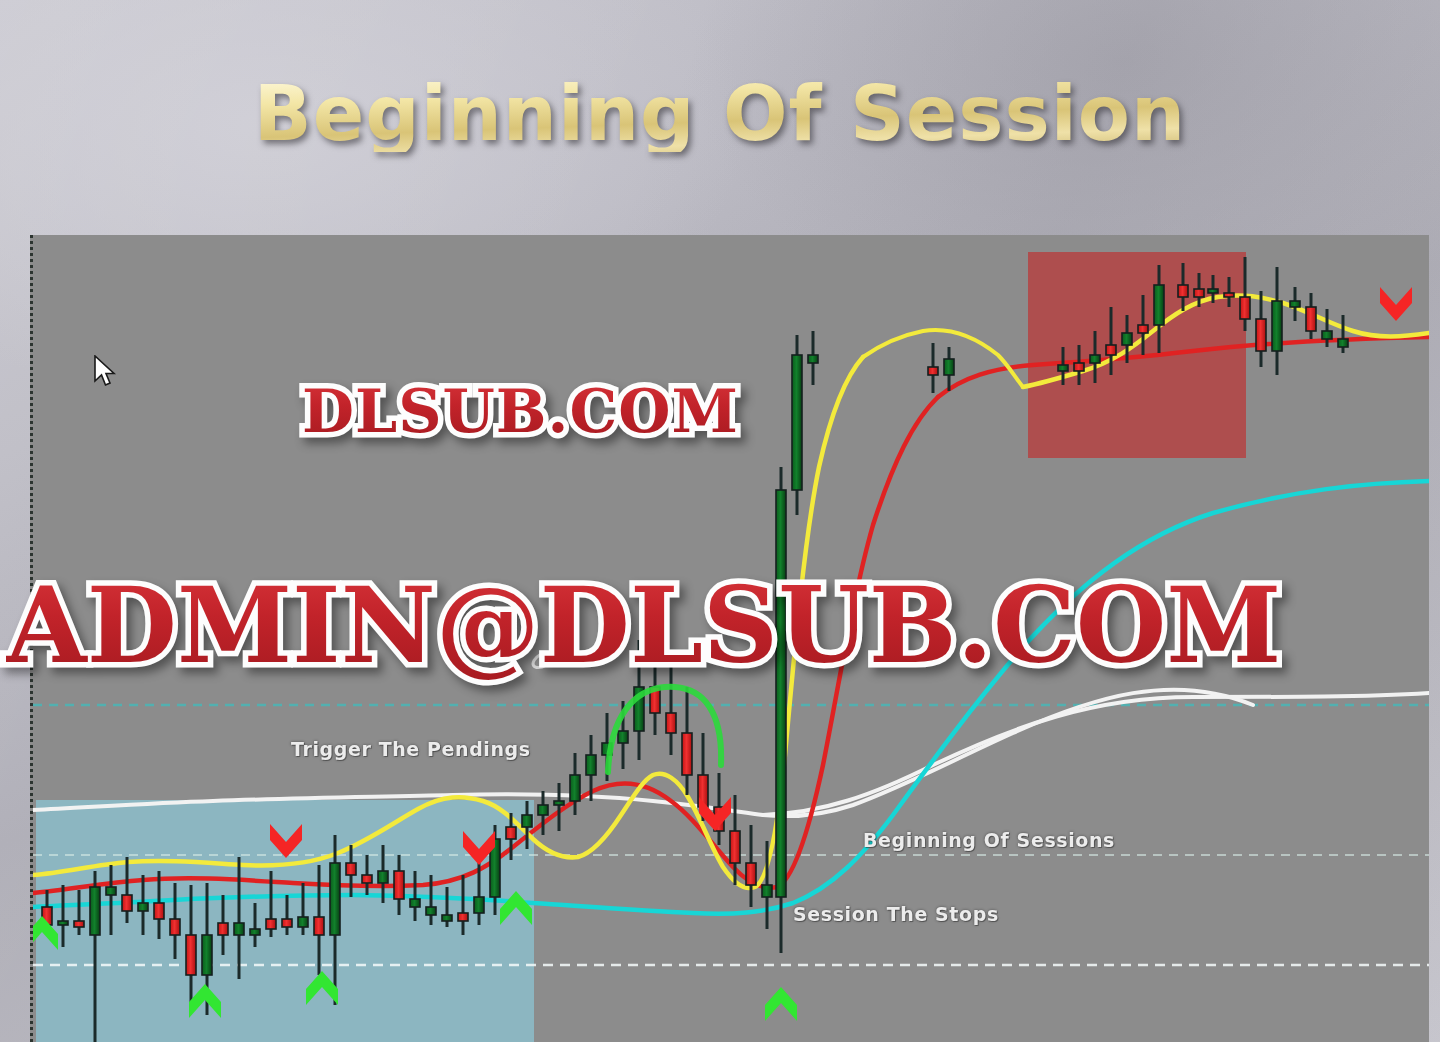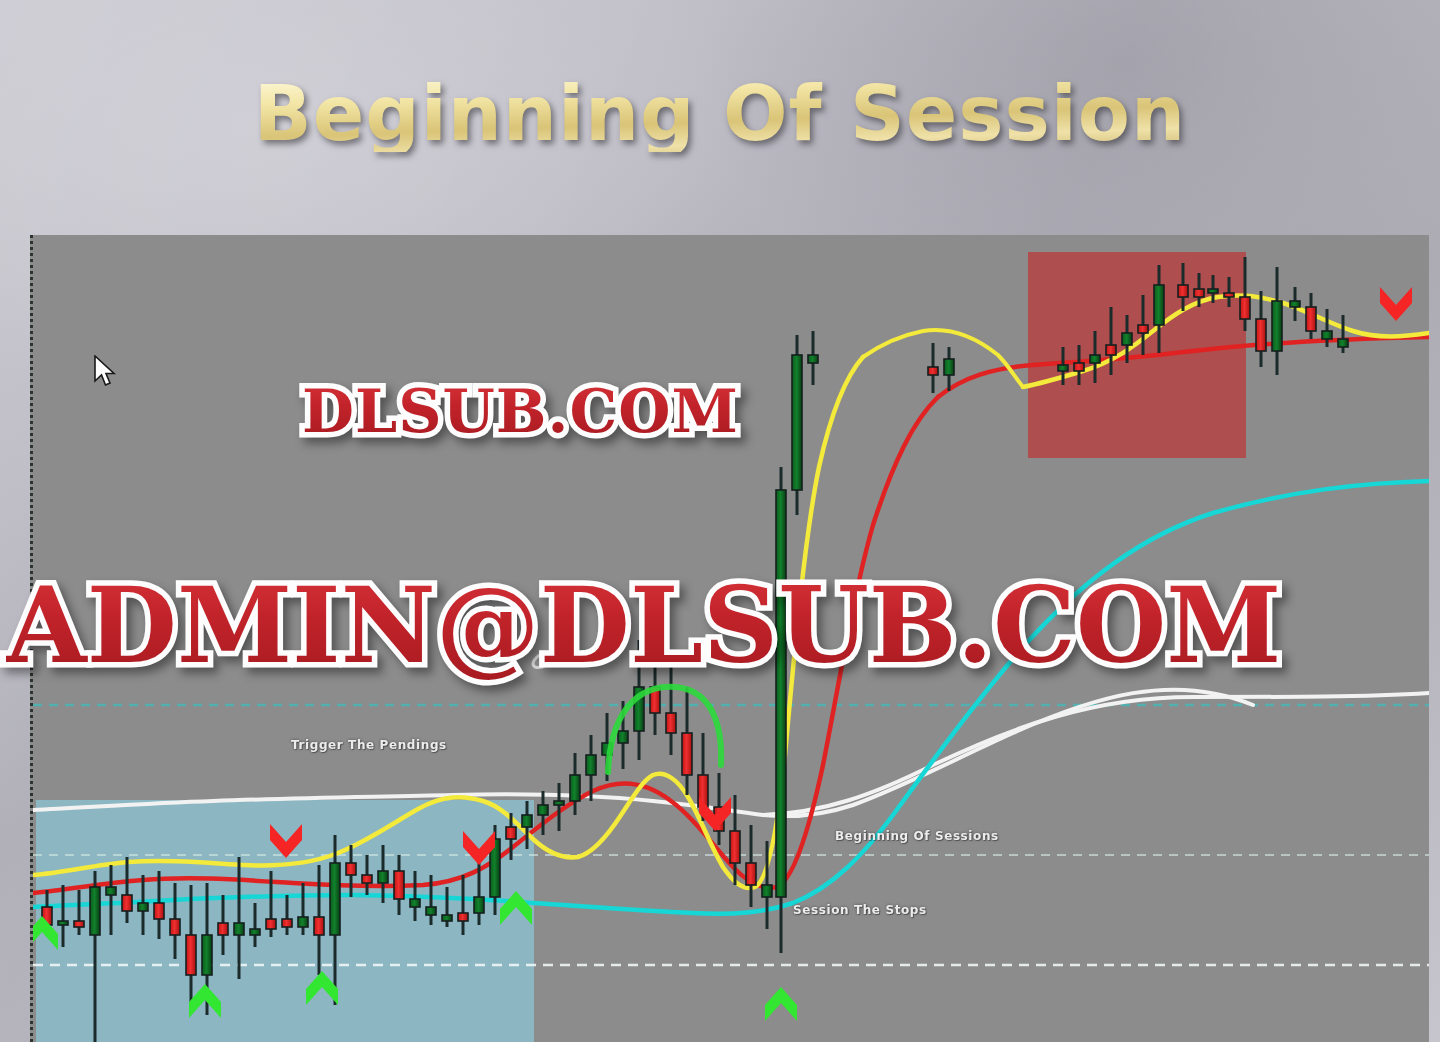--- a/index.html
+++ b/index.html
@@ -39,26 +39,26 @@
   }
   .chart-svg{position:absolute;left:0;top:0;width:1396px;height:807px;}
 
   
   .zone-red{position:absolute;left:995px;top:17px;width:218px;height:206px;
     background:rgba(196,40,40,.62);}
   .zone-blue{position:absolute;left:3px;top:565px;width:498px;height:242px;
     background:rgba(141,208,226,.62);}
 
   
-  .anno{position:absolute;color:#ececec;font-weight:700;font-size:12px;
+  .anno{position:absolute;color:#ececec;font-weight:700;font-size:19px;
     letter-spacing:.6px;white-space:nowrap;
     text-shadow:0 0 3px rgba(0,0,0,.45),1px 1px 0 rgba(60,60,60,.5);
     font-family:"DejaVu Sans", sans-serif;}
   .anno-pendings{left:258px;top:503px;}
-  .anno-begin{left:802px;top:594px;}
+  .anno-begin{left:830px;top:594px;}
   .anno-stops{left:760px;top:668px;}
 
   
   .cursor{position:absolute;left:60px;top:120px;}
   .wm1{left:302px;top:376px;font-size:60px;letter-spacing:1px;}
   .wm2{left:6px;top:520px;font-size:104px;letter-spacing:0px;margin-top:44px;}
 
   .wm-layer{position:absolute;white-space:nowrap;font-weight:700;
     font-family:"DejaVu Serif", serif;}
   .wm-stroke{ -webkit-text-stroke:11px #fdfdfd; color:#fdfdfd;

